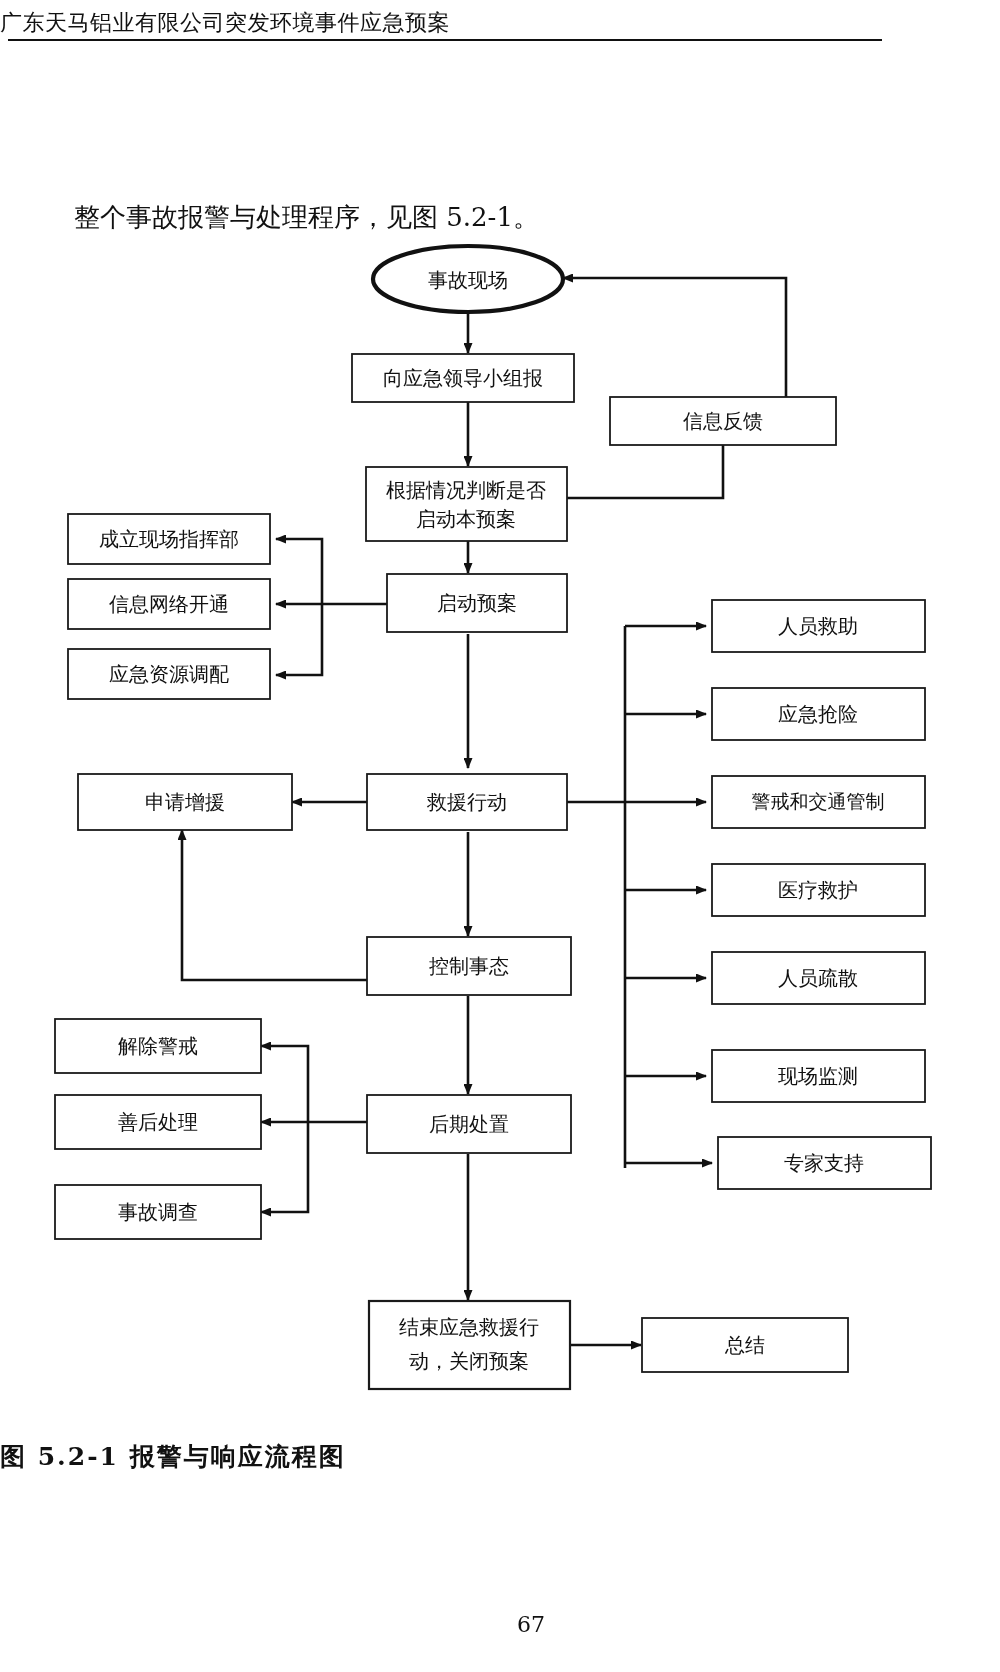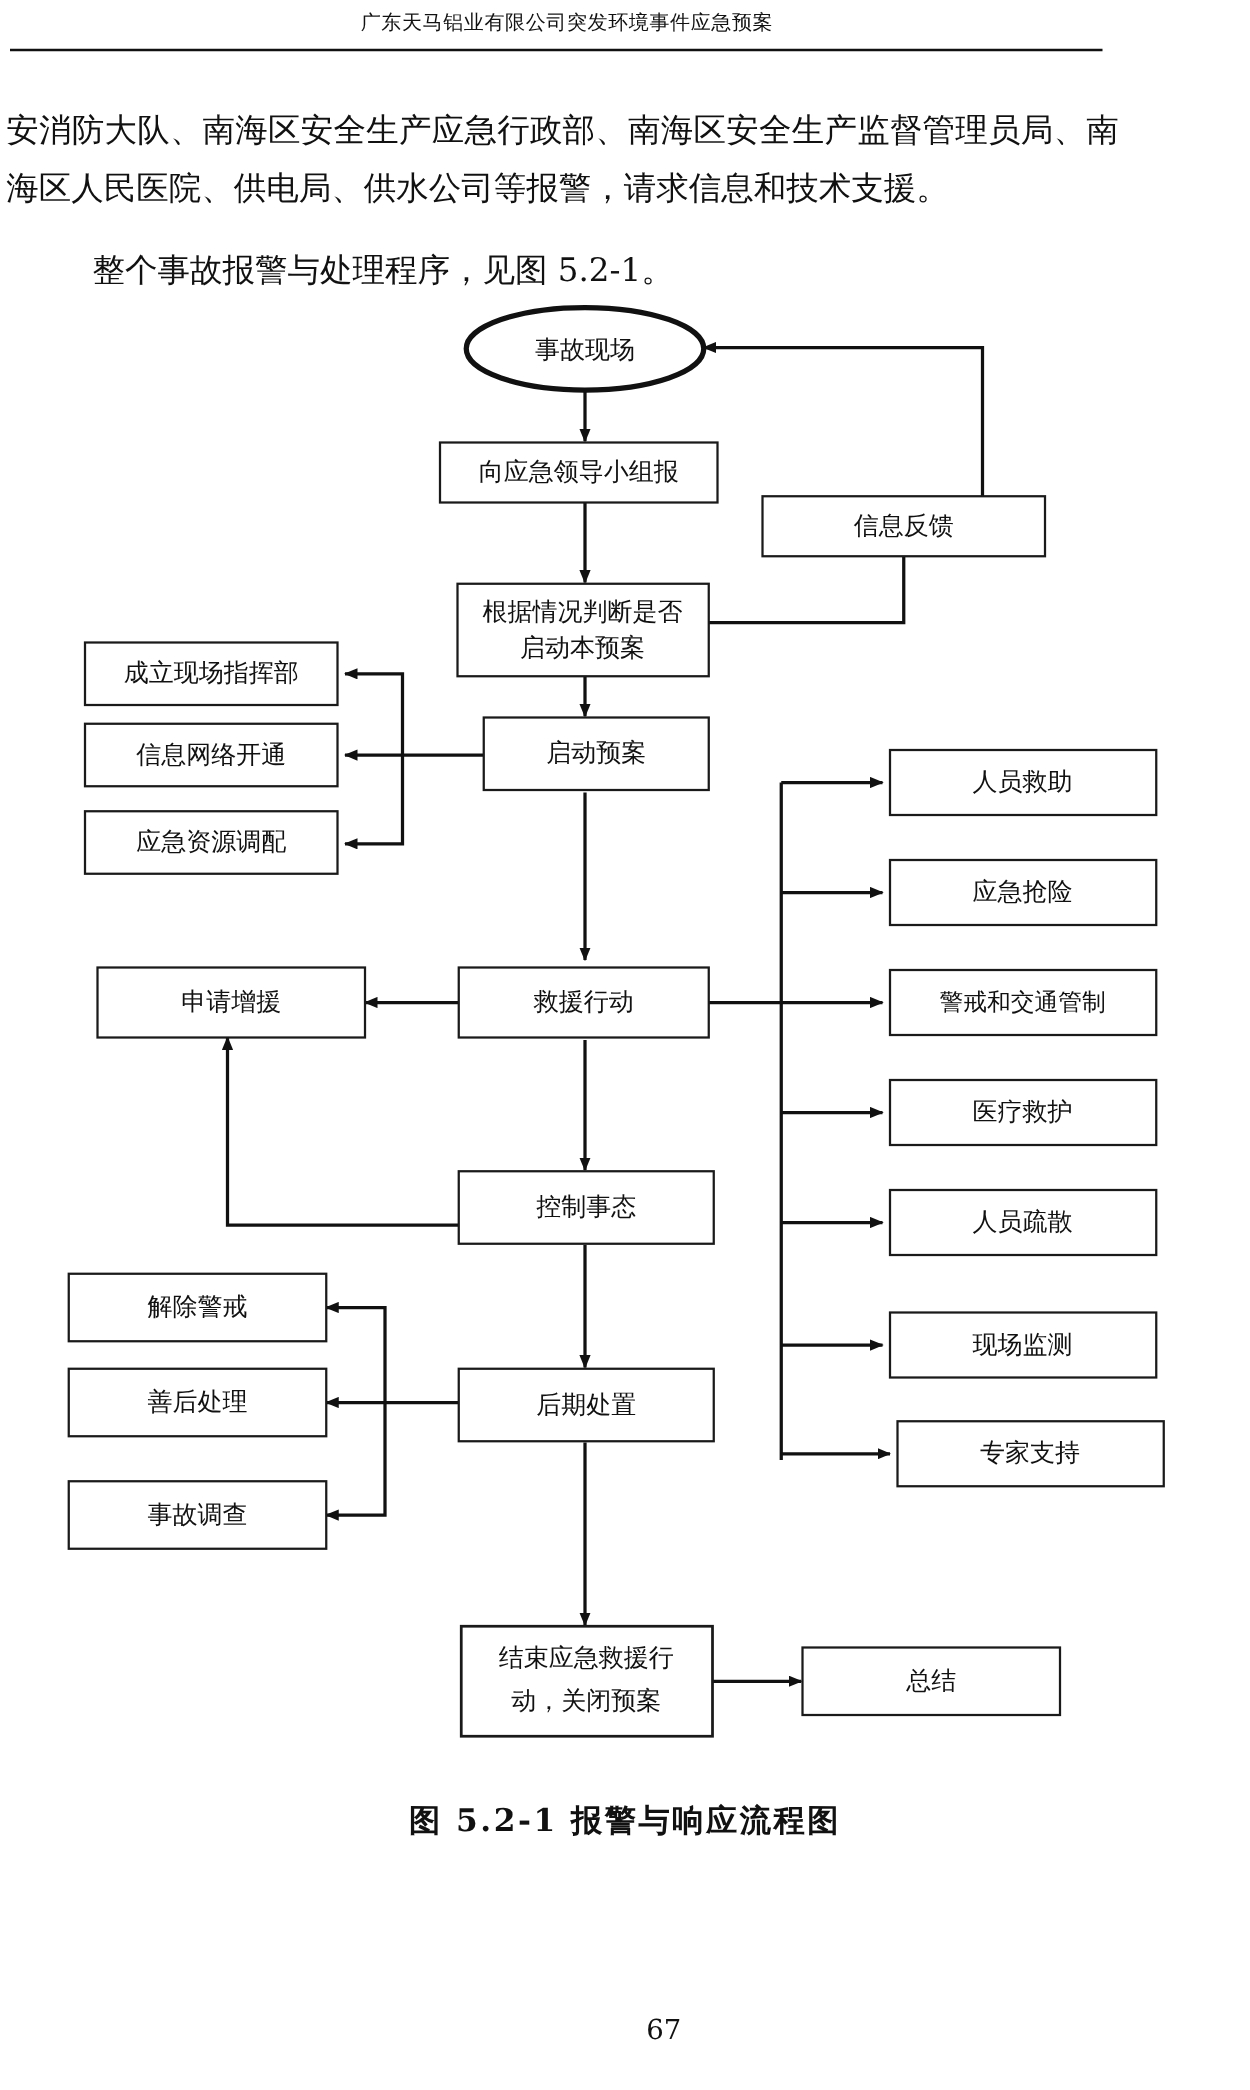--- a/index.html
+++ b/index.html
@@ -7,21 +7,21 @@
     width:1000px;height:1672px;position:relative;
     font-family:"DejaVu Serif","Liberation Serif",serif;
     color:#111;
     overflow:hidden;
   }
   .page{position:relative;width:1000px;height:1672px;}
 
   
   .hdr{
     position:absolute;left:0;top:8px;width:907px;
-    text-align:center;font-size:16px;letter-spacing:.5px;
+    font-size:22px;letter-spacing:.5px;
     font-family:"DejaVu Sans","Liberation Sans",sans-serif;
     font-weight:500;
   }
   .hdr-rule{
     position:absolute;left:8px;top:39px;width:874px;height:0;
     border-top:2.5px solid #111;
   }
 
   
   .para{
@@ -44,38 +44,37 @@
   }
   .nodeLabel.sm{font-size:19px;}
 
   .boxRect{fill:#ffffff;stroke:#1a1a1a;stroke-width:1.8;}
   .boxRect.thick{stroke-width:2.2;}
   .ellipseShape{fill:#ffffff;stroke:#111;stroke-width:4.2;}
   .edge{stroke:#111;stroke-width:2.6;fill:none;}
 
   
   .caption{
-    position:absolute;left:0;top:1440px;width:1000px;text-align:center;
+    position:absolute;left:0;top:1440px;width:1000px;
     font-size:25px;font-weight:bold;letter-spacing:2px;
     font-family:"DejaVu Serif","Liberation Serif",serif;
   }
   .folio{
     position:absolute;left:0;top:1612px;width:1000px;text-align:center;
     font-size:22px;font-family:"DejaVu Serif","Liberation Serif",serif;margin-left:31px;
   }
 </style>
 </head>
 <body>
 
 <div class="page">
 
   <div class="hdr">广东天马铝业有限公司突发环境事件应急预案</div>
   <div class="hdr-rule"></div>
 
-  <p class="para" id="p1">安消防大队、南海区安全生产应急行政部、南海区安全生产监督管理员局、南海区人民医院、供电局、供水公司等报警，请求信息和技术支援。</p>
   <p class="para" id="p2">整个事故报警与处理程序，见图 5.2-1。</p>
 
   <div class="chart">
   <svg width="1000" height="1190" viewBox="0 0 1000 1190" xmlns="http://www.w3.org/2000/svg">
     <defs>
       <marker id="ar" markerWidth="11" markerHeight="9" refX="10" refY="4.5" orient="auto" markerUnits="userSpaceOnUse">
         <path d="M0,0 L11,4.5 L0,9 z" fill="#111"></path>
       </marker>
     </defs>
 

